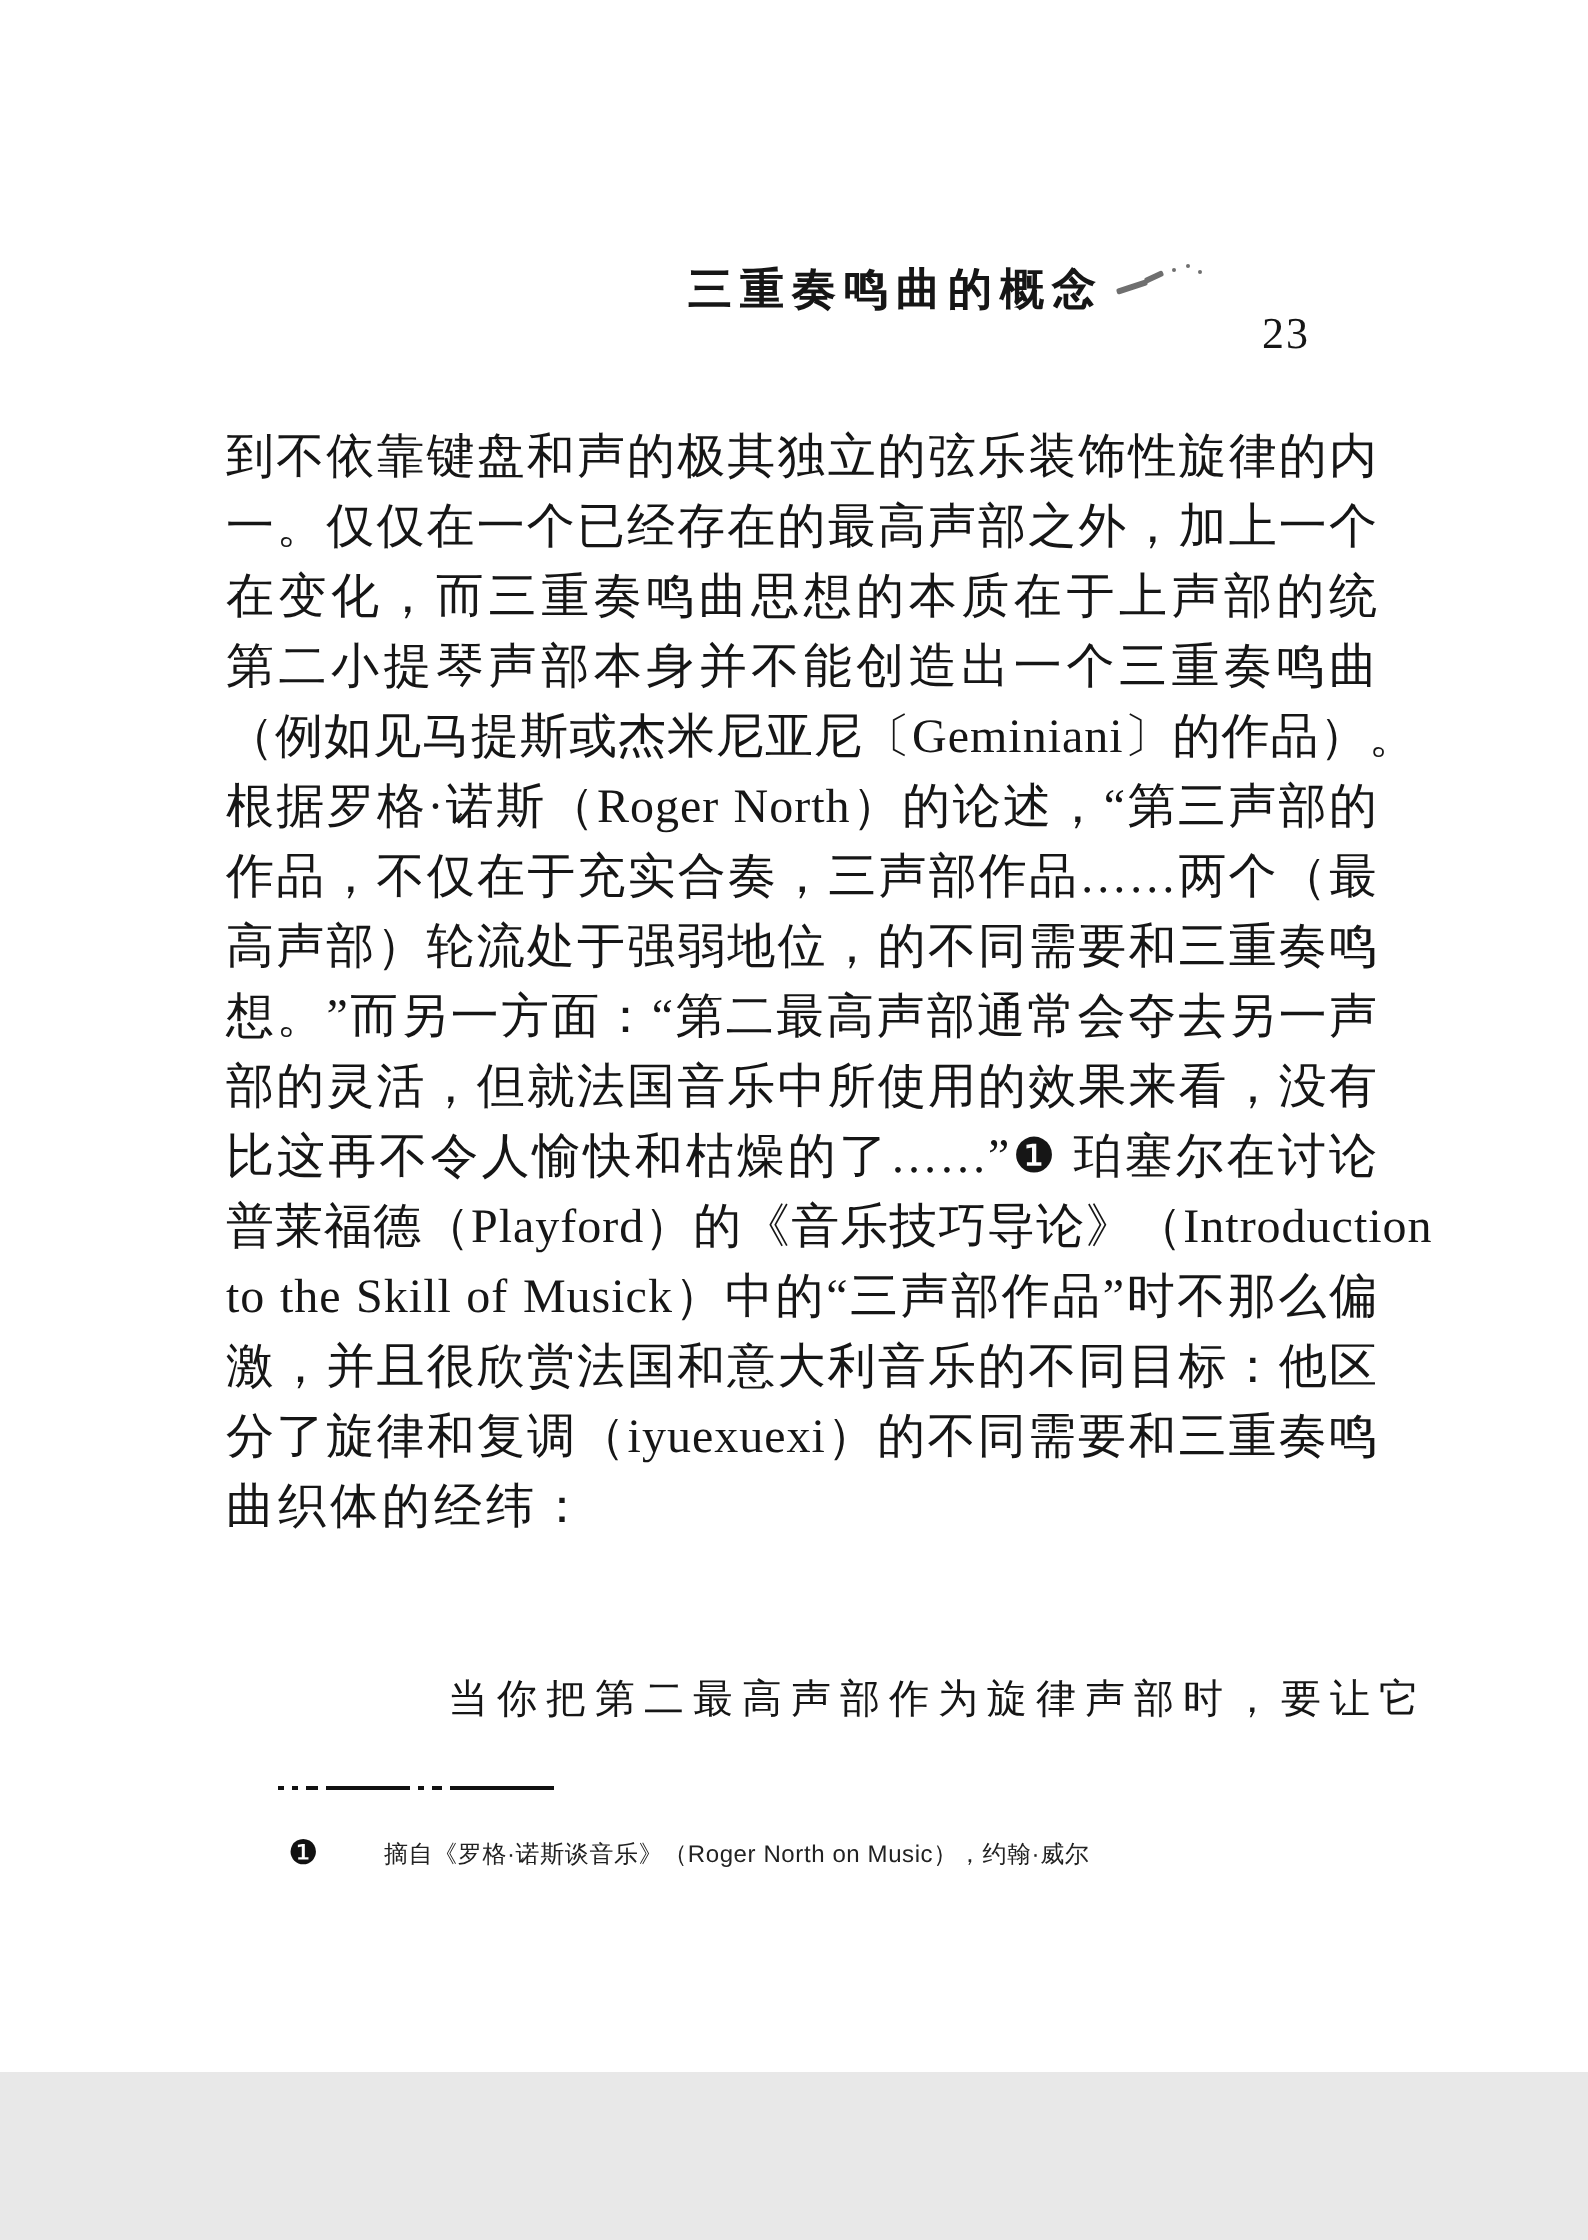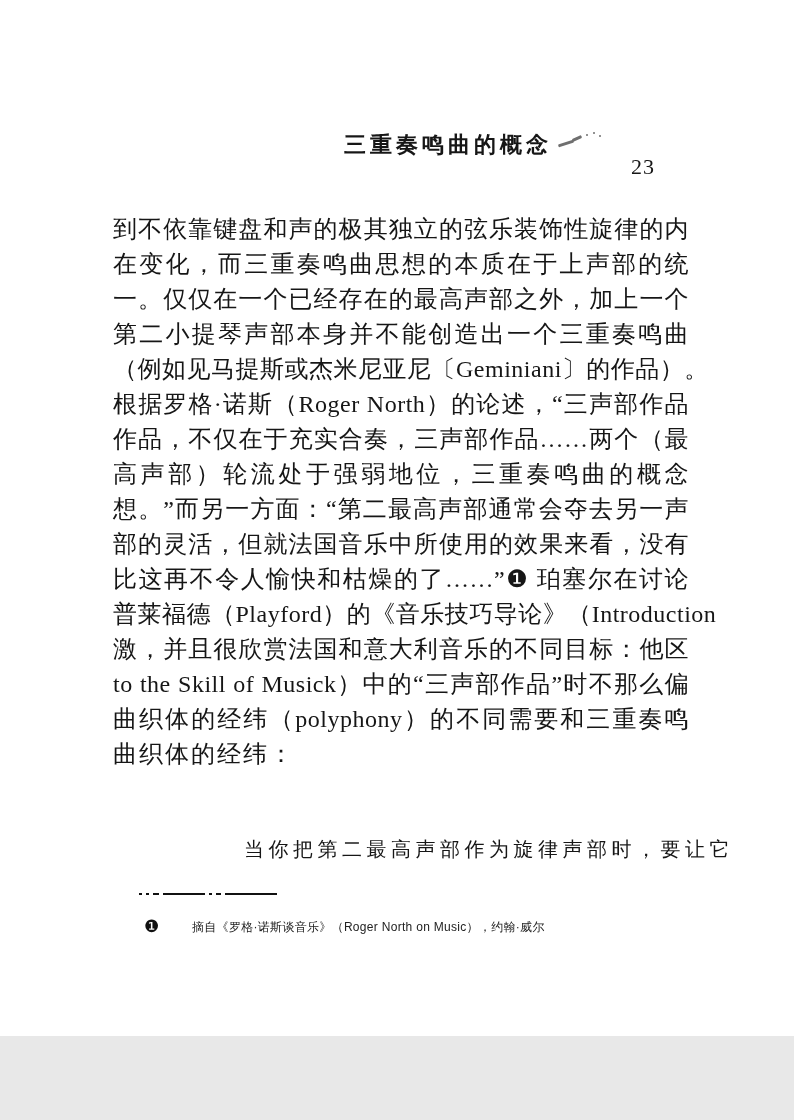--- a/index.html
+++ b/index.html
@@ -70,21 +70,20 @@
   }
 
   
   .quote-line {
     position: absolute;
     left: 224px; top: 836px;
     width: 480px;
     font-size: 20px;
     letter-spacing: 4.5px;
     white-space: nowrap;
-    margin-left: 20px;
   }
 
   
   .footnote-rule {
     position: absolute;
     left: 139px; top: 893px;
     display: flex;
     align-items: center;
     gap: 4px;
   }
@@ -155,34 +154,34 @@
     <i class="s1"></i>
       <i class="s2"></i>
       <i class="s3"></i>
       <i class="s4"></i>
       <i class="s5"></i>
   </div>
   <div class="page-number">23</div>
 
   <div class="body-text">
     <div class="body-line">到不依靠键盘和声的极其独立的弦乐装饰性旋律的内</div>
+    <div class="body-line">一。仅仅在一个已经存在的最高声部之外，加上一个</div>
     <div class="body-line">在变化，而三重奏鸣曲思想的本质在于上声部的统</div>
-    <div class="body-line">一。仅仅在一个已经存在的最高声部之外，加上一个</div>
     <div class="body-line">第二小提琴声部本身并不能创造出一个三重奏鸣曲</div>
     <div class="body-line">（例如见马提斯或杰米尼亚尼〔Geminiani〕的作品）。</div>
-    <div class="body-line">根据罗格·诺斯（Roger North）的论述，“三声部作品</div>
+    <div class="body-line">根据罗格·诺斯（Roger North）的论述，“第三声部的</div>
     <div class="body-line">作品，不仅在于充实合奏，三声部作品……两个（最</div>
-    <div class="body-line">高声部）轮流处于强弱地位，三重奏鸣曲的概念</div>
+    <div class="body-line">高声部）轮流处于强弱地位，的不同需要和三重奏鸣</div>
     <div class="body-line">想。”而另一方面：“第二最高声部通常会夺去另一声</div>
     <div class="body-line">部的灵活，但就法国音乐中所使用的效果来看，没有</div>
     <div class="body-line">比这再不令人愉快和枯燥的了……”❶ 珀塞尔在讨论</div>
     <div class="body-line">普莱福德（Playford）的《音乐技巧导论》（Introduction</div>
+    <div class="body-line">to the Skill of Musick）中的“三声部作品”时不那么偏</div>
     <div class="body-line">激，并且很欣赏法国和意大利音乐的不同目标：他区</div>
-    <div class="body-line">to the Skill of Musick）中的“三声部作品”时不那么偏</div>
-    <div class="body-line">曲织体的经纬（polyphony）的不同需要和三重奏鸣</div>
+    <div class="body-line">分了旋律和复调（iyuexuexi）的不同需要和三重奏鸣</div>
     <div class="body-line last">曲织体的经纬：</div>
   </div>
 
   <div class="quote-line">当你把第二最高声部作为旋律声部时，要让它</div>
 
   <div class="footnote-rule">
     <i class="d1"></i>
       <i class="d2"></i>
       <i class="d3"></i>
       <i class="d4"></i>

